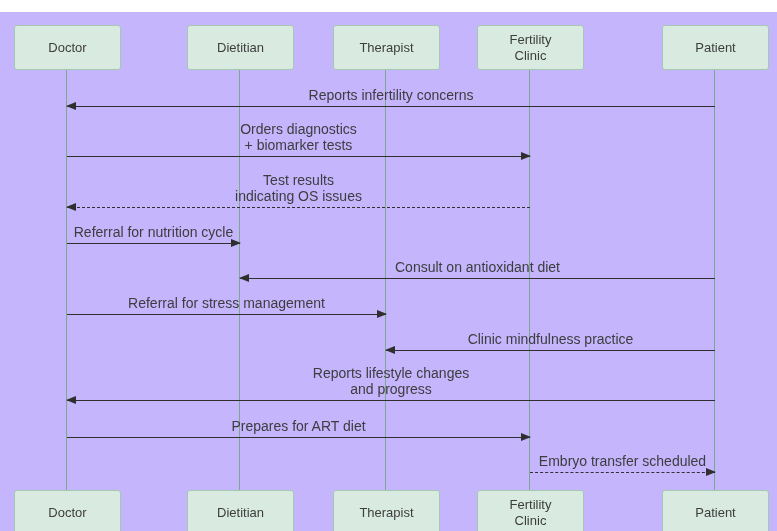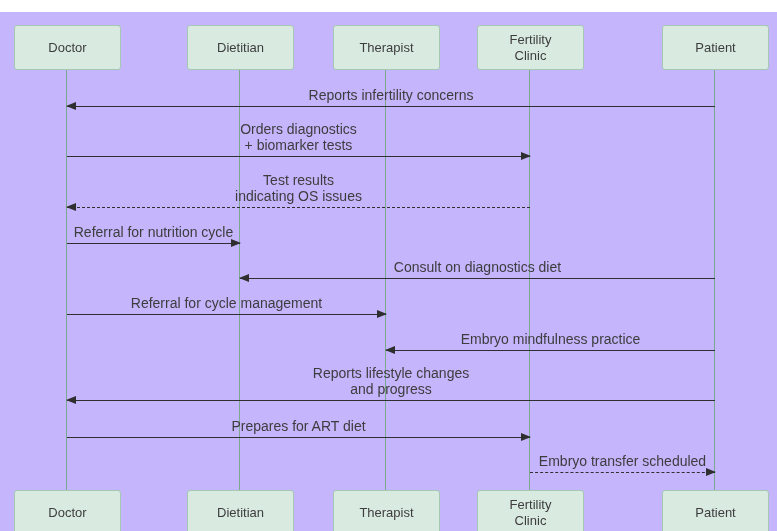--- a/index.html
+++ b/index.html
@@ -119,31 +119,31 @@
 indicating OS issues</div>
     </div>
     <div class="message" style="left: 67px; top: 232px; width: 173px;">
       <div class="msg-line"></div>
       <div class="arrowhead dir-right"></div>
       <div class="msg-label">Referral for nutrition cycle</div>
     </div>
     <div class="message" style="left: 240px; top: 267px; width: 475px;">
       <div class="msg-line"></div>
       <div class="arrowhead dir-left"></div>
-      <div class="msg-label">Consult on diagnostics diet</div>
+      <div class="msg-label">Consult on antioxidant diet</div>
     </div>
     <div class="message" style="left: 67px; top: 303px; width: 319px;">
       <div class="msg-line"></div>
       <div class="arrowhead dir-right"></div>
-      <div class="msg-label">Referral for cycle management</div>
+      <div class="msg-label">Referral for stress management</div>
     </div>
     <div class="message" style="left: 386px; top: 339px; width: 329px;">
       <div class="msg-line"></div>
       <div class="arrowhead dir-left"></div>
-      <div class="msg-label">Embryo mindfulness practice</div>
+      <div class="msg-label">Clinic mindfulness practice</div>
     </div>
     <div class="message" style="left: 67px; top: 389px; width: 648px;">
       <div class="msg-line"></div>
       <div class="arrowhead dir-left"></div>
       <div class="msg-label">Reports lifestyle changes
 and progress</div>
     </div>
     <div class="message" style="left: 67px; top: 426px; width: 463px;">
       <div class="msg-line"></div>
       <div class="arrowhead dir-right"></div>

